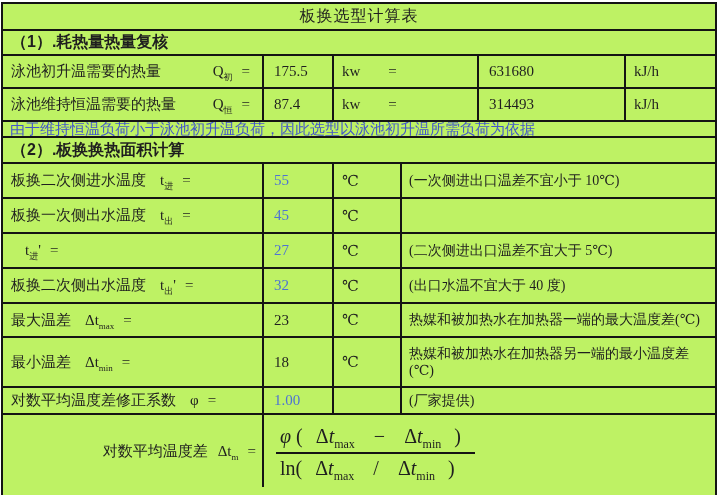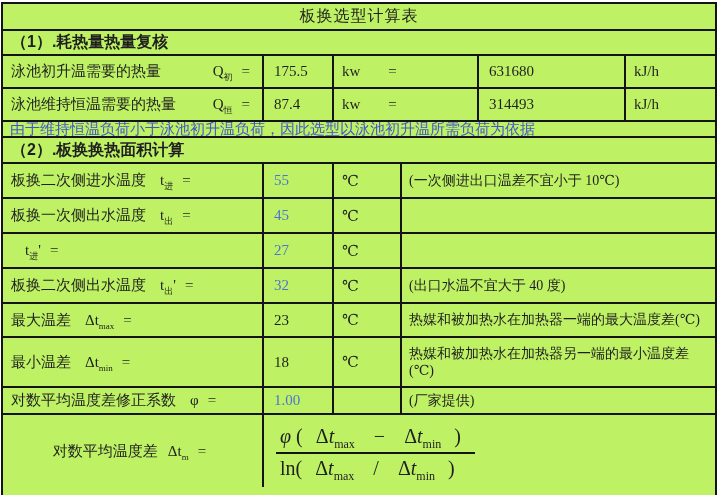--- a/index.html
+++ b/index.html
@@ -45,21 +45,21 @@
   .sym sub { font-size:9px; line-height:0; }
   .sym .eq { margin-left:9px; }
   .val { padding-left:10px; font-size:15px; }
   .blue { color:#4e73d4; }
   .unit { padding-left:8px; font-size:15px; }
   .kw-eq { margin-left:28px; }
   .remark { padding-left:7px; font-size:14px; line-height:16px; }
   .remark.wrap { white-space:normal; padding-right:4px; }
   .h-min .remark { line-height:17px; }
   .note-cell { padding-left:7px; font-size:15px; color:#4256cc; white-space:nowrap; }
-  .flab { justify-content:center; padding-right:6px; font-size:15px; white-space:nowrap; }
+  .flab { justify-content:flex-end; padding-right:6px; font-size:15px; white-space:nowrap; }
   .flab .sym { margin-left:10px; }
   
   .formula-cell { padding-left:12px; }
   .frac { display:inline-block; font-size:20px; }
   .fnum { display:block; border-bottom:2px solid #141414; padding:2px 14px 4px 4px; white-space:nowrap; }
   .fden { display:block; padding:3px 4px 0 4px; white-space:nowrap; }
   .fit { font-style:italic; }
   .fsub { font-size:12px; line-height:0; }
   .fop { margin:0 14px; }
   .fgap { margin-left:8px; }
@@ -132,20 +132,21 @@
     <div class="c cC2 unit">℃</div>
     <div class="c nr cFill remark"></div>
   </div>
 
   <div class="row h-t">
     <div class="c cA lab">
       <span class="sym"><span>t</span><sub>进</sub><span>'</span><span class="eq">=</span></span>
     </div>
     <div class="c cB val blue">27</div>
     <div class="c cC2 unit">℃</div>
+    <div class="c nr cFill remark">(二次侧进出口温差不宜大于 5℃)</div>
   </div>
 
   <div class="row h-t">
     <div class="c cA lab">
       <span>板换二次侧出水温度</span>
       <span class="sym"><span>t</span><sub>出</sub><span>'</span><span class="eq">=</span></span>
     </div>
     <div class="c cB val blue">32</div>
     <div class="c cC2 unit">℃</div>
     <div class="c nr cFill remark">(出口水温不宜大于 40 度)</div>

